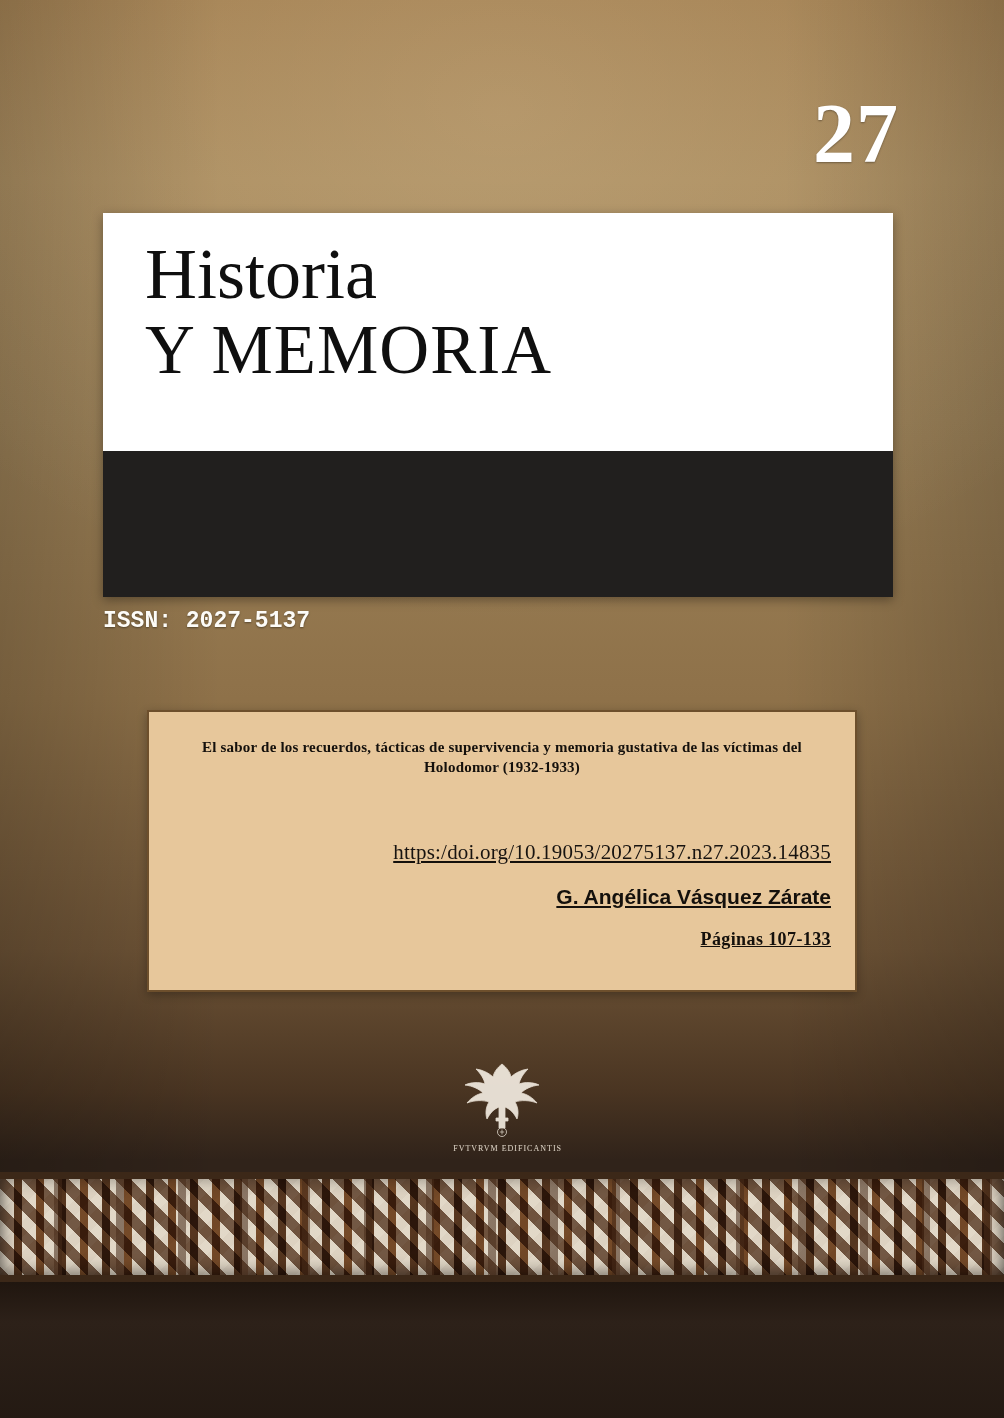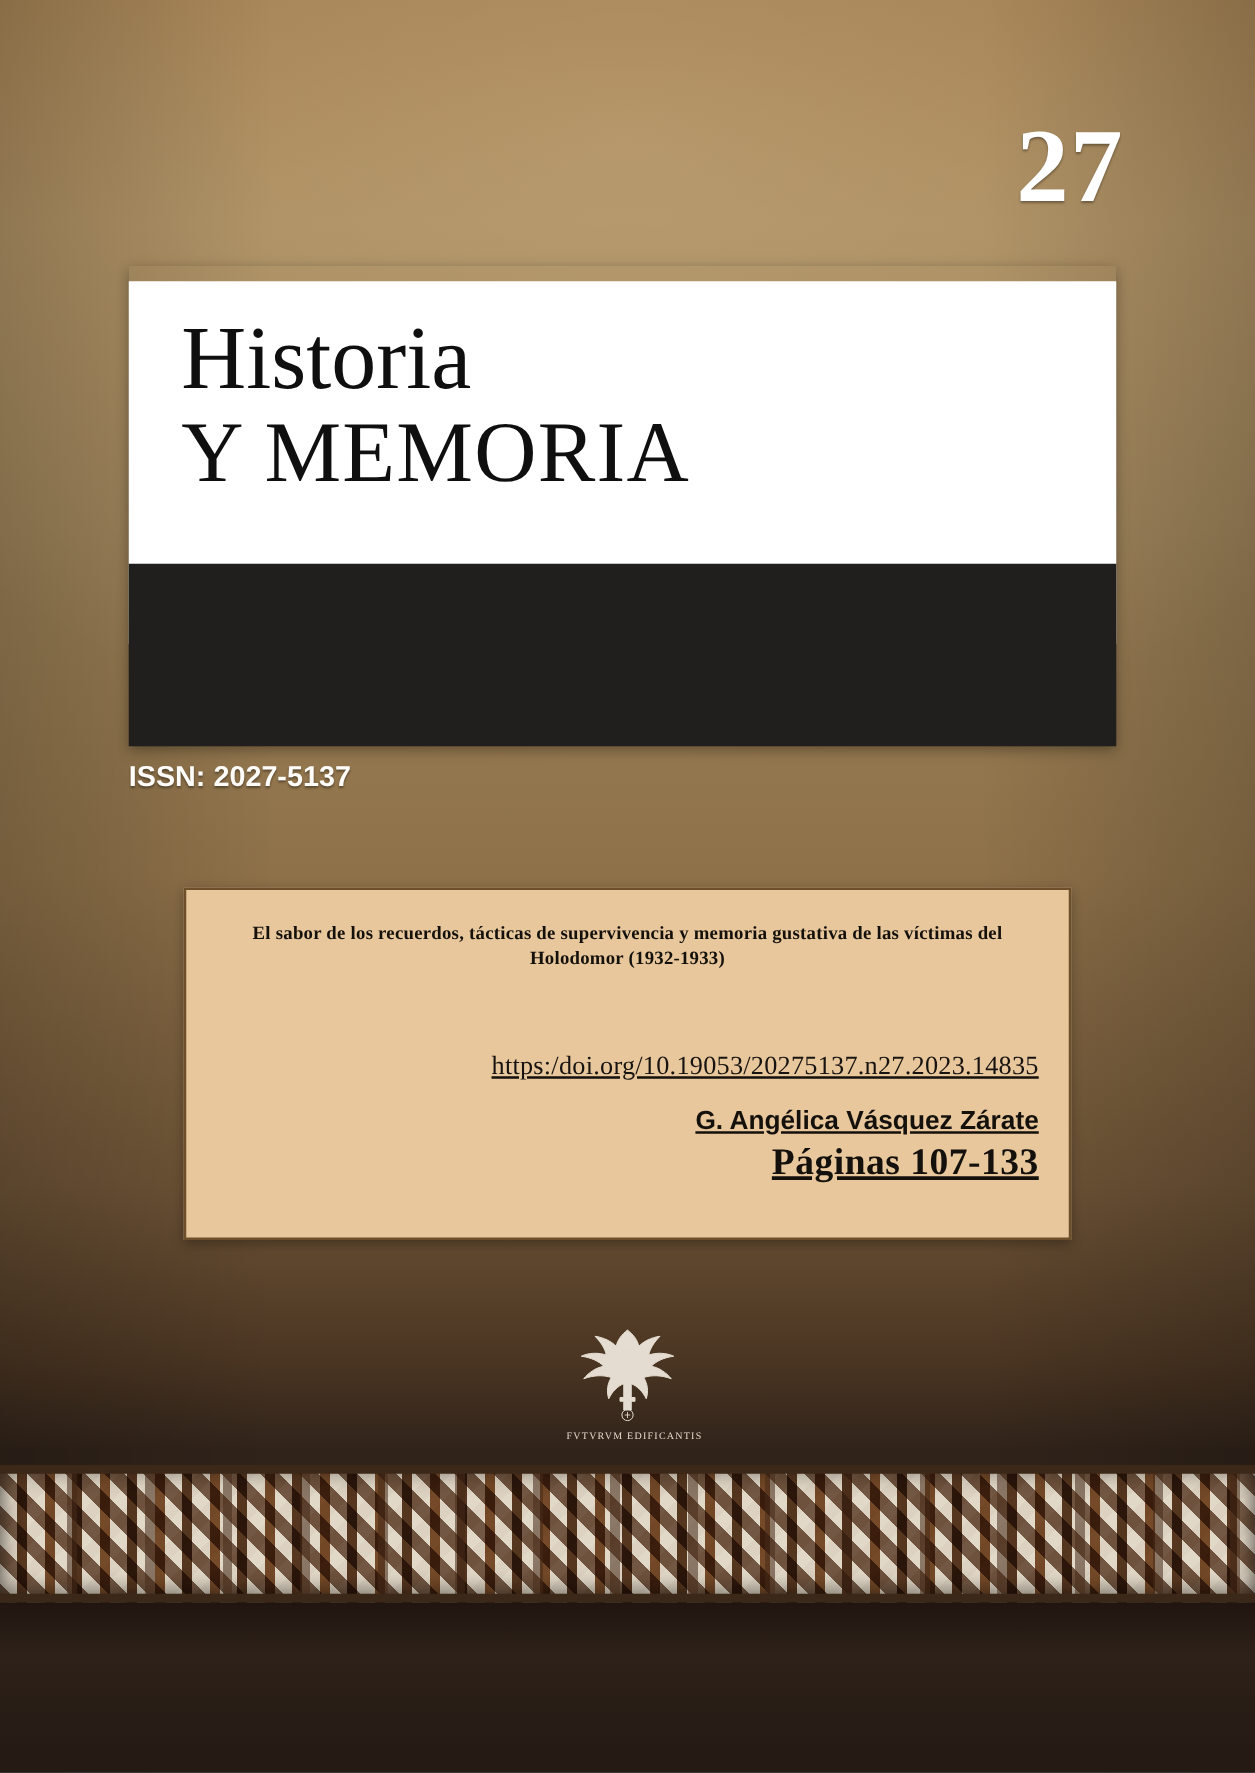--- a/index.html
+++ b/index.html
@@ -54,21 +54,21 @@
     position: absolute;
     left: 103px;
     top: 213px;
     width: 790px;
     height: 384px;
     box-shadow: 0 3px 10px rgba(0,0,0,0.35);
   }
   .logo-white {
     position: absolute;
     left: 0;
-    top: 12px;
+    top: 0;
     width: 100%;
     height: 290px;
     background: #ffffff;
     box-sizing: border-box;
     padding: 26px 42px 0 42px;
   }
   .logo-black {
     position: absolute;
     left: 0;
     top: 238px;
@@ -95,21 +95,21 @@
   .issn-row {
     position: absolute;
     left: 103px;
     top: 608px;
     width: 790px;
     display: flex;
     align-items: baseline;
     justify-content: flex-start;
     gap: 48px;
     color: #fdfcf8;
-    font-family: Liberation Sans, sans-serif;
+    font-family: Liberation Mono, monospace;
     font-size: 23px;
     font-weight: 700;
     text-shadow: 0 1px 2px rgba(0,0,0,0.4);
   }
 
   .article-box {
     position: absolute;
     left: 147px;
     top: 710px;
     width: 710px;
@@ -142,24 +142,24 @@
     color: #171310;
   }
   .author {
     margin-top: 20px;
     font-family: "Liberation Sans", sans-serif;
     font-weight: 700;
     font-size: 21px;
     color: #14100c;
   }
   .pages {
-    margin-top: 4px;
-    font-family: "Liberation Serif", serif;
-    font-weight: 700;
-    font-size: 30px;
+    margin-top: 20px;
+    font-family: "Liberation Serif", serif;
+    font-weight: 700;
+    font-size: 18px;
     color: #14100c;
     letter-spacing: 0.4px;
   }
 
   .emblem {
     position: absolute;
     left: 50%;
     transform: translateX(-50%);
     top: 1058px;
     width: 120px;

